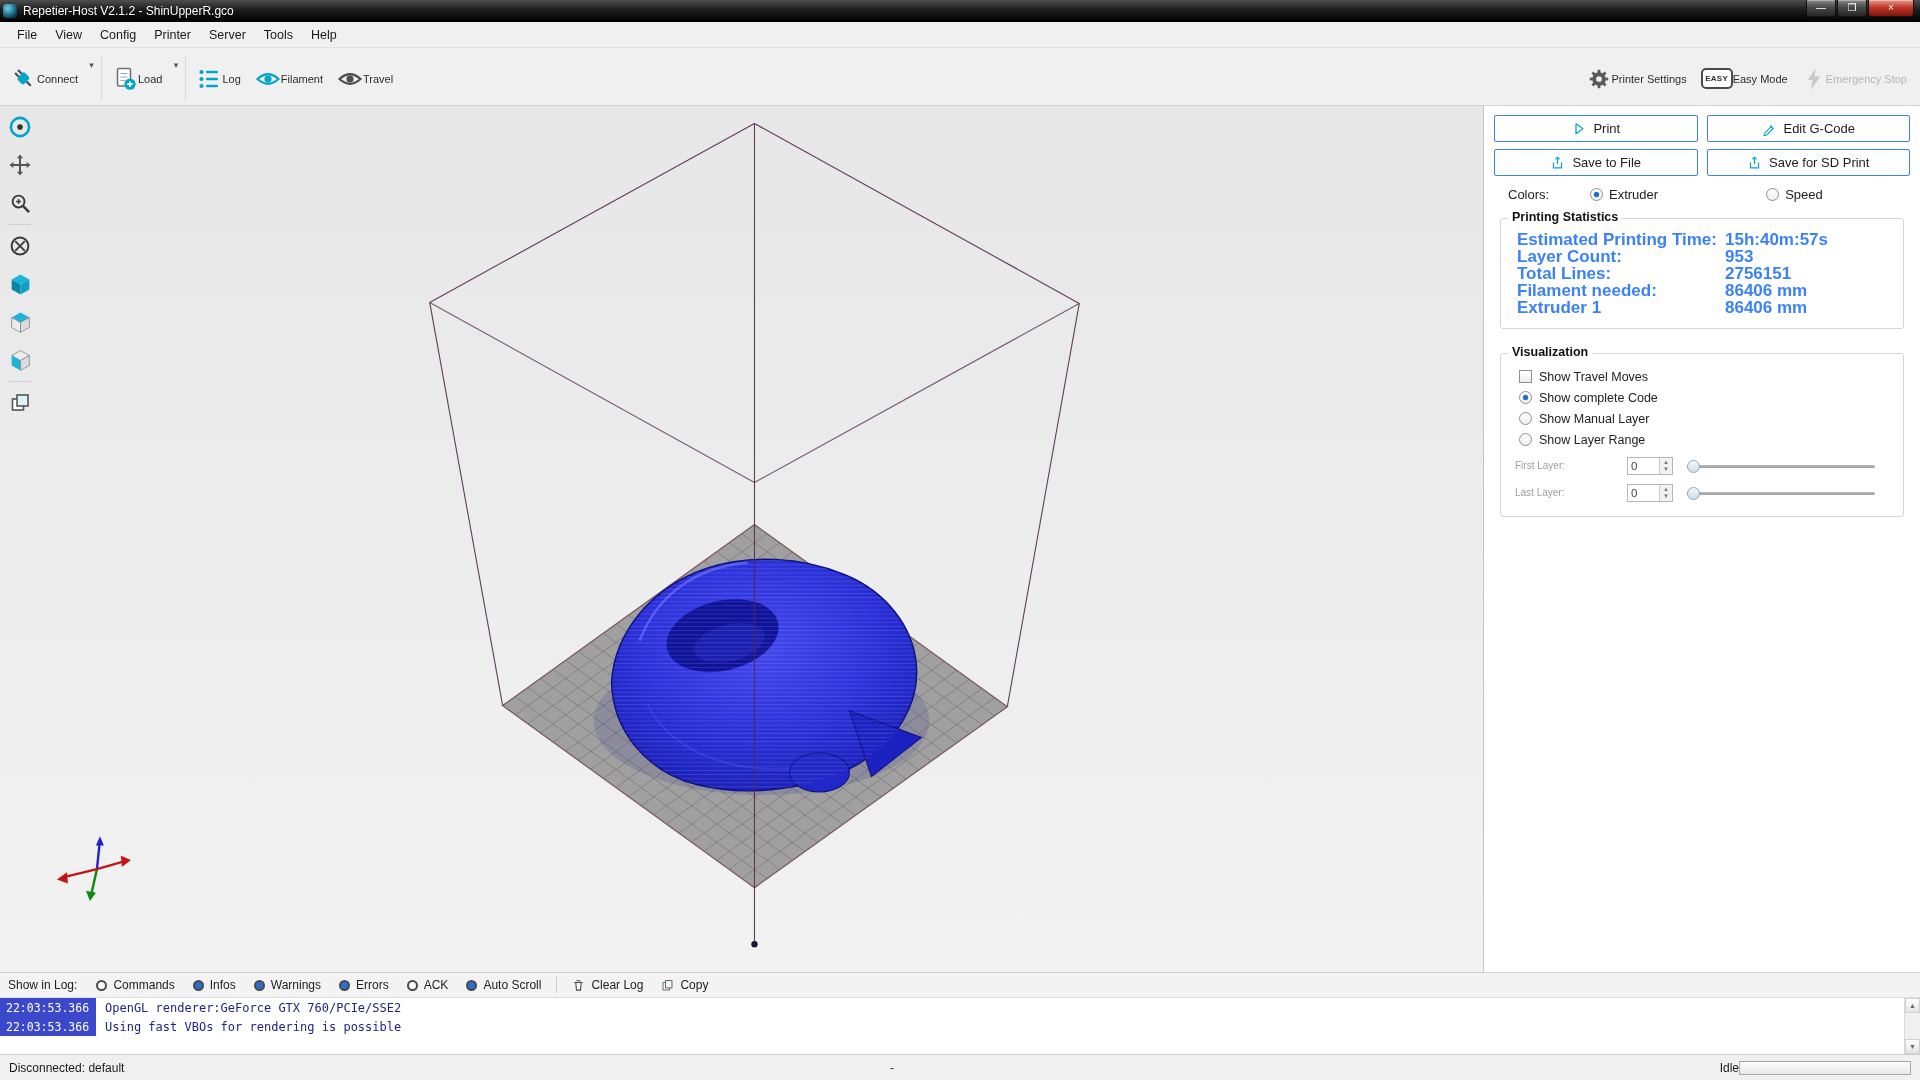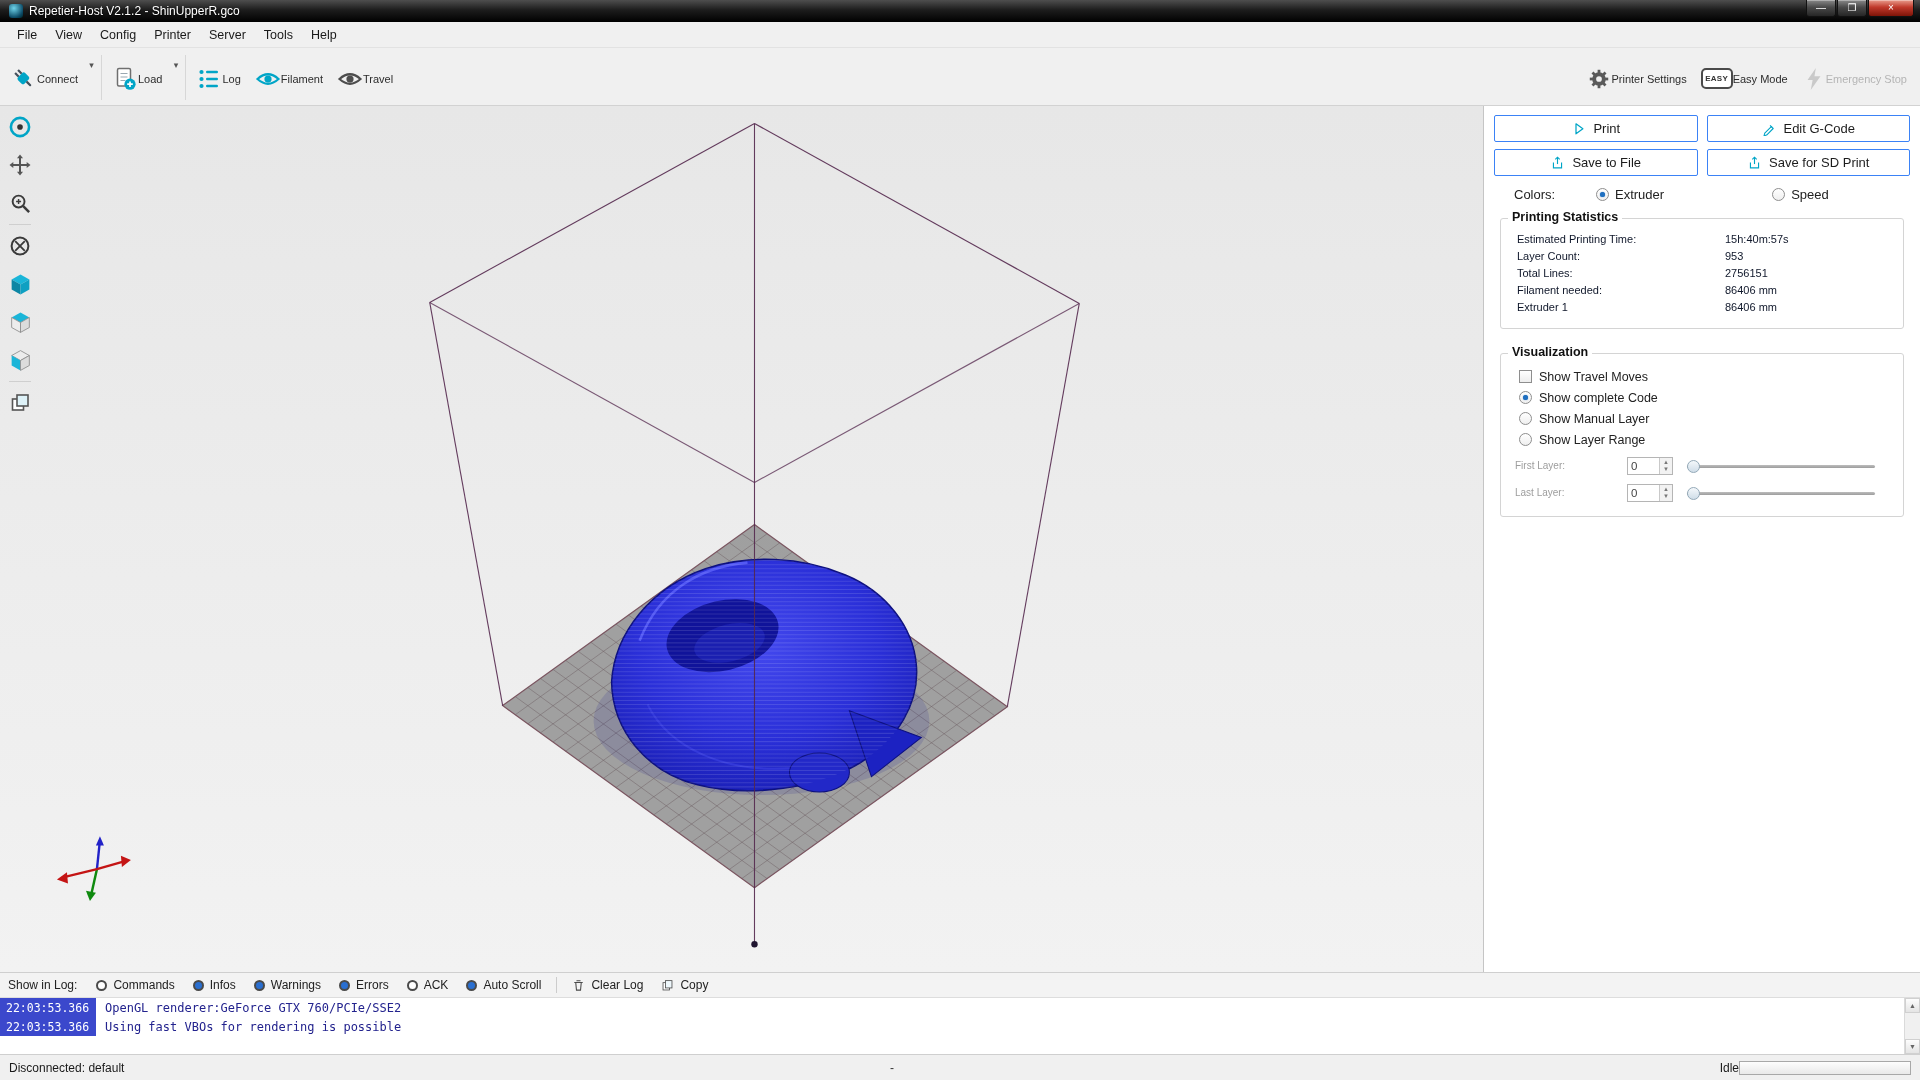--- a/index.html
+++ b/index.html
@@ -2,21 +2,21 @@
 <html style="--accent: #00a5c7; --active-tab: #0095d6; --model-blue: #2a2fd4; --wireframe: #54284e; --log-timestamp-bg: #3b48cc; --log-text: #23238e; --close-button: #c0392b;"><head>
 <meta charset="utf-8">
 <style>
   * { margin:0; padding:0; box-sizing:border-box; }
   html,body { width:1920px; height:1080px; overflow:hidden; background:#fff;
               font-family:"Liberation Sans", sans-serif; font-size:12px; color:#222; }
   .app { width:100%; height:100%; display:flex; flex-direction:column; }
 
   
   .titlebar { height:22px; background:linear-gradient(#4e4e4e,#1d1d1d 45%,#000);
-              display:flex; align-items:center; padding-left:9px; color:#fff; }
+              display:flex; align-items:center; padding-left:3px; color:#fff; }
   .app-icon { width:14px; height:14px; border-radius:3px; margin-right:6px;
               background:radial-gradient(circle at 35% 30%, #6fd3ea, #0b4a66 70%, #022); }
   .title-text { font-size:12px; text-shadow:0 1px 2px #000; }
   .win-controls { margin-left:auto; display:flex; align-self:flex-start; margin-right:6px; }
   .win-btn { width:30px; height:17px; margin-left:1px; display:flex; align-items:center; justify-content:center;
              color:#fff; font-size:10px; line-height:1; border:1px solid #111; border-top:none;
              border-radius:0 0 3px 3px; background:linear-gradient(#8a8a8a,#4a4a4a 45%,#262626);
              box-shadow:inset 0 1px 0 rgba(255,255,255,.35); cursor:default; }
   .win-btn.close { width:46px; background:linear-gradient(#e99c8c,#c0392b 45%,#7d1408); }
 
@@ -64,35 +64,35 @@
   .strip-btn { width:30px; height:30px; margin:4px 0; display:flex; align-items:center; justify-content:center;
                border-radius:3px; }
   .strip-sep { width:22px; height:1px; background:#cfcfcf; margin:2px 0; }
 
   
   .panel-body { flex:1; padding:9px 10px 0; overflow:hidden; }
   .btn-grid { display:grid; grid-template-columns:1fr 1fr; gap:7px 9px; }
   .pv-btn { height:27px; background:#fff; border:1px solid #3b82f6; border-radius:2px;
             display:flex; align-items:center; justify-content:center; gap:7px;
             font-size:13px; color:#1c1c1c; }
-  .colors-row { display:flex; align-items:center; margin:11px 20px 2px; font-size:13px; }
+  .colors-row { display:flex; align-items:center; margin:11px 14px 2px; font-size:13px; }
   .cr-label { width:82px; color:#222; }
   .opt { display:flex; align-items:center; gap:6px; }
   .opt + .opt { margin-left:108px; }
 
   .radio { width:13px; height:13px; border:1px solid #8e8e8e; border-radius:50%;
            background:linear-gradient(#fff,#efefef); position:relative; flex:0 0 auto; }
   .radio.on::after { content:""; position:absolute; left:3px; top:3px; width:5px; height:5px;
                      border-radius:50%; background:#1f6fc0; box-shadow:0 0 1px #1f6fc0; }
   .checkbox { width:13px; height:13px; border:1px solid #8e8e8e; background:linear-gradient(#fff,#ededed); flex:0 0 auto; }
 
   .group { position:relative; border:1px solid #d4d4d4; border-radius:3px; margin:16px 6px 0; padding:12px 8px 12px; }
   .group-title { position:absolute; top:-9px; left:7px; background:#fff; padding:0 4px;
                  font-weight:bold; font-size:12.5px; color:#111; }
-  .stat-row { display:flex; padding-left:8px; line-height:17px; font-size:11px; color:#0f172a; }
+  .stat-row { display:flex; padding-left:8px; line-height:17px; font-size:17px; color:#3b82f6;font-weight:bold; }
   .stat-label { width:208px; }
   .vis-row { display:flex; align-items:center; gap:7px; padding-left:10px; height:21px; font-size:12.5px; }
   .layer-row { display:flex; align-items:center; padding-left:6px; margin-top:4px; height:23px; }
   .layer-label { width:112px; color:#9d9d9d; font-size:10px; }
   .spinbox { display:flex; width:46px; height:18px; border:1px solid #b5b5b5; background:#fff; }
   .spin-input { flex:1; border:none; outline:none; font-size:11.5px; padding-left:3px; width:28px;
                 font-family:"Liberation Sans",sans-serif; color:#444; }
   .spin-arrows { width:13px; border-left:1px solid #c9c9c9; background:#f2f2f2;
                  display:flex; flex-direction:column; align-items:center; justify-content:center;
                  font-size:6px; line-height:7px; color:#777; }

